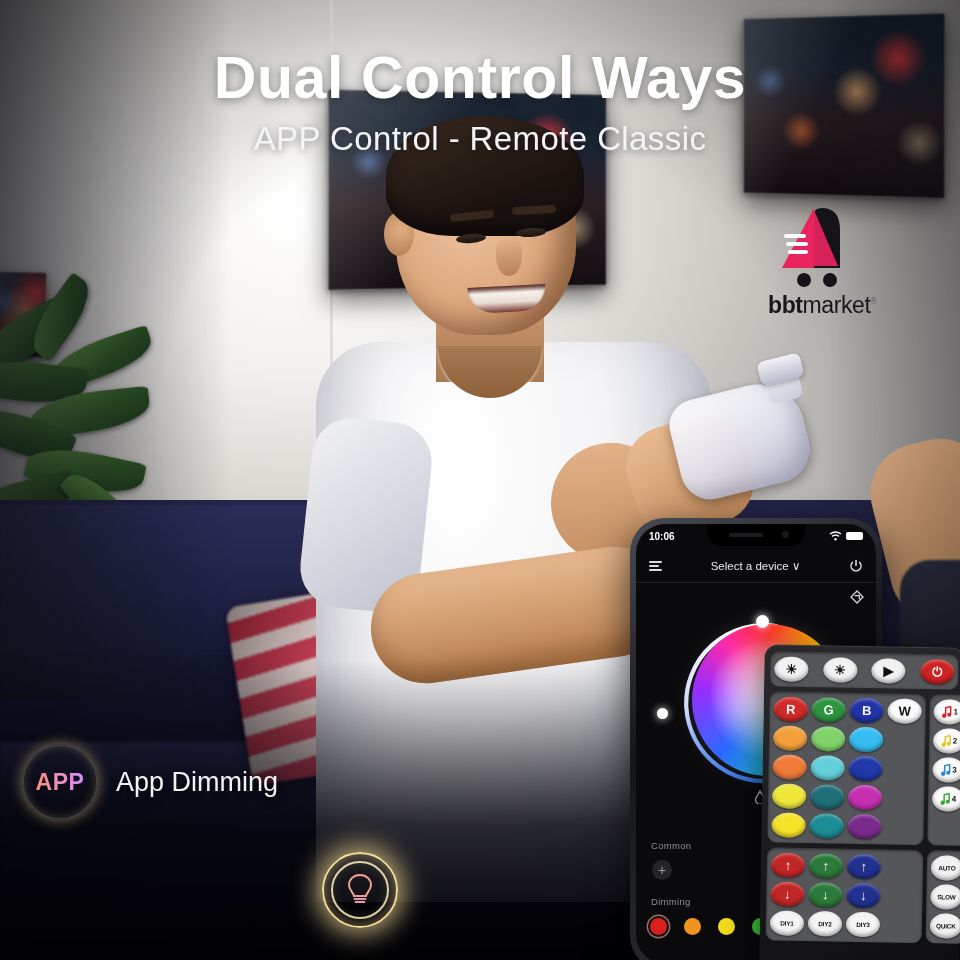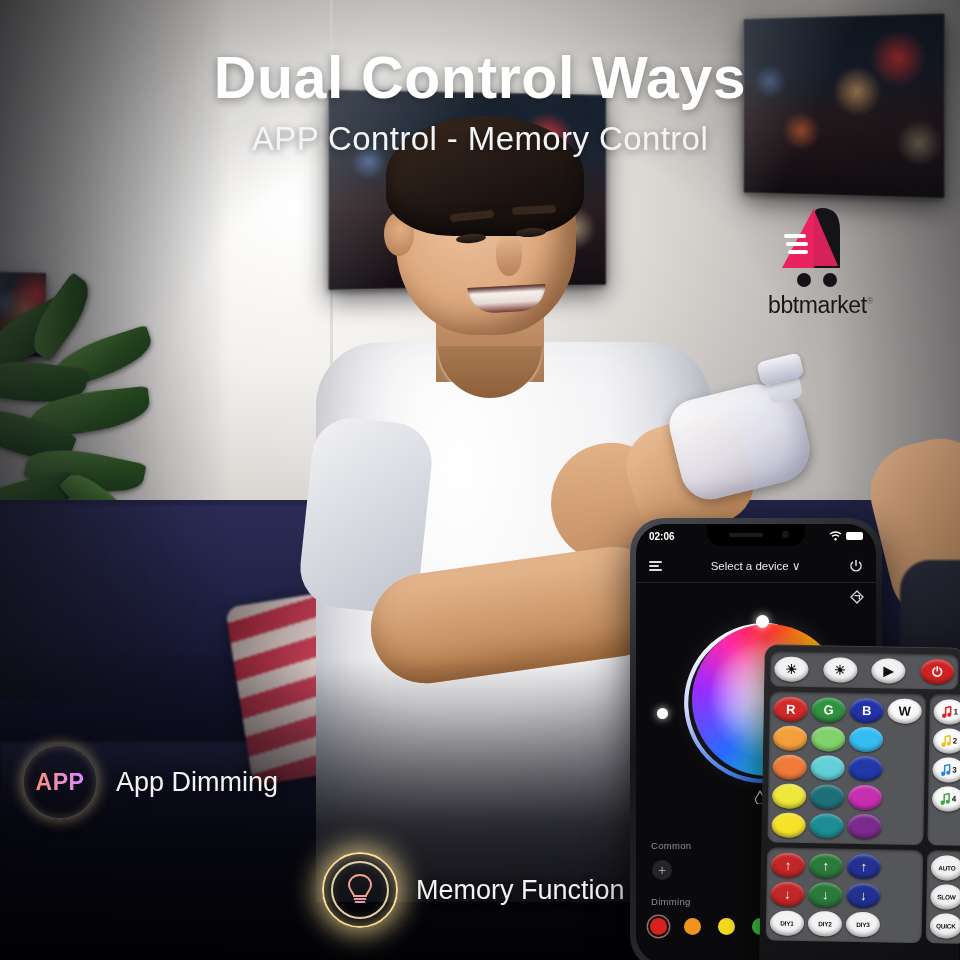--- a/index.html
+++ b/index.html
@@ -116,21 +116,21 @@
   .headline{position:absolute;left:0;top:44px;width:960px;text-align:center;
         font-size:59px;font-weight:700;color:#ffffff;letter-spacing:.6px;
         text-shadow:0 2px 10px rgba(0,0,0,.40), 0 0 26px rgba(255,255,255,.18);}
   .subhead{position:absolute;left:0;top:120px;width:960px;text-align:center;
         font-size:33px;font-weight:400;color:#f4f4f6;letter-spacing:.4px;
         text-shadow:0 2px 8px rgba(0,0,0,.45);}
 
   
   .logo{position:absolute;left:768px;top:206px;width:170px;height:118px;}
   .logo-word{position:absolute;left:0;top:86px;width:170px;font-size:23px;letter-spacing:-.4px;color:#17161b;}
-  .logo-word b{font-weight:400;}
+  .logo-word b{font-weight:700;}
   .logo-tm{font-size:9px;vertical-align:super;color:#55535c;}
 
   
   .features{position:absolute;left:22px;top:744px;width:620px;height:200px;}
   .feat{position:absolute;display:flex;align-items:center;gap:18px;}
   .ring{position:relative;width:72px;height:72px;border-radius:50%;flex:0 0 auto;
         display:flex;align-items:center;justify-content:center;
         border:2px solid #404040;box-shadow:0 0 14px rgba(232,201,122,.55), inset 0 0 10px rgba(232,201,122,.25);}
   .ring.glow{border-color:#f6dc95;
         box-shadow:0 0 26px 6px rgba(246,220,149,.75), inset 0 0 16px rgba(246,220,149,.5);}
@@ -273,21 +273,21 @@
       <div class="body"></div>
         <div class="neck2"></div>
         <div class="cap"></div>
     </div>
   </div>
 
   <div class="vignette"></div>
   <div class="dark-bottom"></div>
 
   <div class="headline">Dual Control Ways</div>
-  <div class="subhead">APP Control - Memory Control</div>
+  <div class="subhead">APP Control - Remote Classic</div>
 
   <div class="logo">
     <svg width="120" height="86" viewBox="0 0 120 86">
       <path d="M46 2 L46 62 L14 62 Z" fill="#e8235f"></path>
       <path d="M46 8 Q46 2 54 2 Q72 2 72 24 L72 62 L46 62 Z" fill="#141318"></path>
       <path d="M46 4 L70 60 L46 60 Z" fill="#e8235f" opacity="0.92"></path>
       <rect x="16" y="28" width="22" height="4" rx="2" fill="#ffffff"></rect>
       <rect x="18" y="36" width="22" height="4" rx="2" fill="#ffffff"></rect>
       <rect x="20" y="44" width="20" height="4" rx="2" fill="#ffffff"></rect>
       <circle cx="36" cy="74" r="7" fill="#141318"></circle>
@@ -309,33 +309,32 @@
 
 
 
     <div class="feat" style="left:300px;top:108px;">
       <div class="ring glow">
         <svg width="28" height="36" viewBox="0 0 28 36">
           <path d="M14 3 C7 3 3 8 3 13 C3 18 7 20 8 24 L20 24 C21 20 25 18 25 13 C25 8 21 3 14 3 Z" fill="none" stroke="#f0a090" stroke-width="2"></path>
           <path d="M8.5 27 L19.5 27 M9.5 30 L18.5 30" stroke="#e898b0" stroke-width="1.8" stroke-linecap="round"></path>
         </svg>
       </div>
-      <div class="feat-label">Memory Function</div>
     </div>
   </div>
 
   <div class="phone">
     <div class="screen">
       <div class="notch">
         <div class="spk"></div>
           <div class="cam"></div>
       </div>
 
       <div class="statusbar">
-        <span>02:06</span>
+        <span>10:06</span>
         <span class="sb-right">
           <svg width="13" height="10" viewBox="0 0 13 10">
             <path d="M1 3 Q6.5 -1 12 3" stroke="#fff" stroke-width="1.4" fill="none"></path>
             <path d="M3 5.4 Q6.5 2.6 10 5.4" stroke="#fff" stroke-width="1.4" fill="none"></path>
             <circle cx="6.5" cy="8.2" r="1.2" fill="#fff"></circle>
           </svg>
           <span class="batt"></span>
         </span>
       </div>
 

